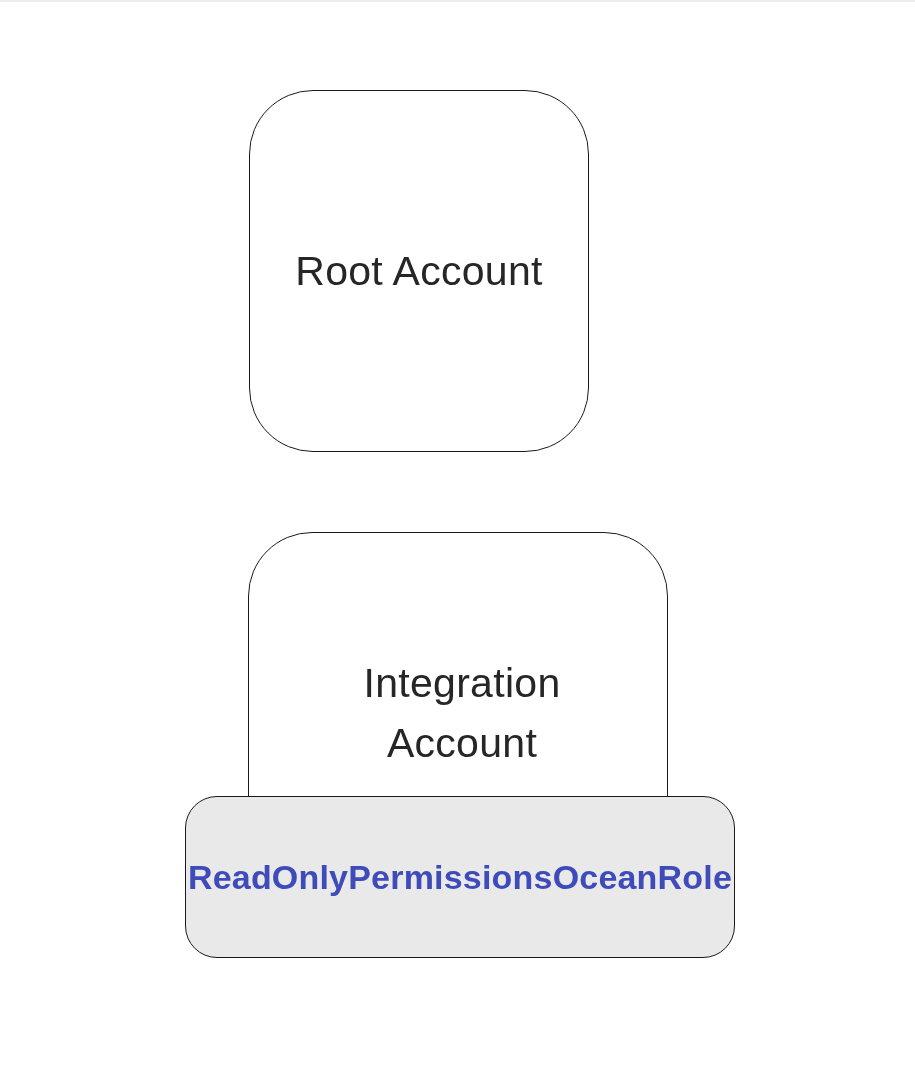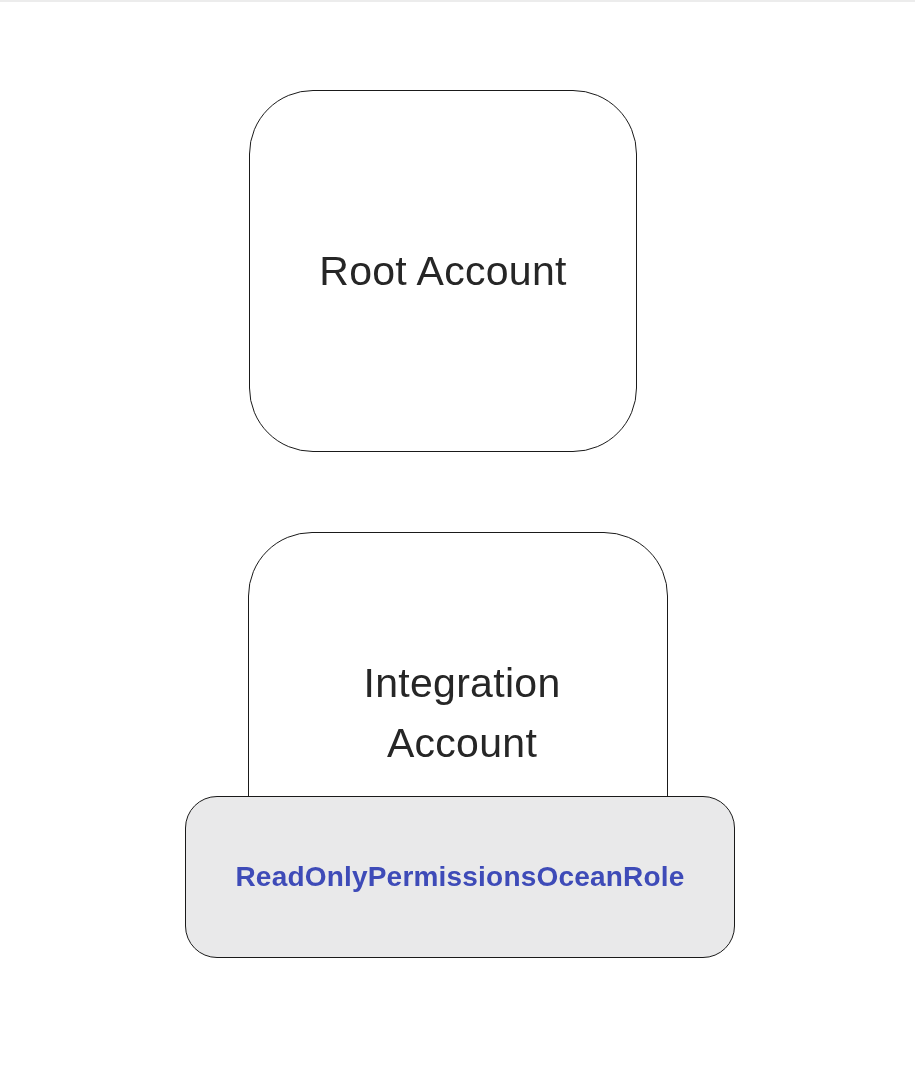--- a/index.html
+++ b/index.html
@@ -28,21 +28,21 @@
     border: 1.5px solid var(--node-border, #1a1a1a);
     border-radius: 64px;
     display: flex;
     align-items: center;
     justify-content: center;
     text-align: center;
     z-index: 1;
   }
   .node-root {
     left: 249px; top: 90px;
-    width: 388px; height: 362px;
+    width: 340px; height: 362px;
   }
   .node-integration {
     left: 248px; top: 532px;
     width: 420px; height: 362px; padding-left: 8px;
   }
   .account-label {
     font-size: 41px;
     line-height: 60px;
     letter-spacing: 0.3px;
     color: var(--label-color, #262626);
@@ -58,21 +58,21 @@
     border-radius: 32px;
     display: flex;
     flex-direction: column;
     align-items: center;
     justify-content: center;
     gap: 6px;
     text-align: center;
     z-index: 2;
   }
   .role-title {
-    font-size: 28px;
+    font-size: 34px;
     font-weight: 700;
     letter-spacing: 0.2px;
     color: var(--note-title-color, #3e4bb8);
   }
   .role-subtitle {
     font-size: 29px;
     font-style: italic;
     color: var(--note-subtitle-color, #8c1fa4);
   }
 </style>

